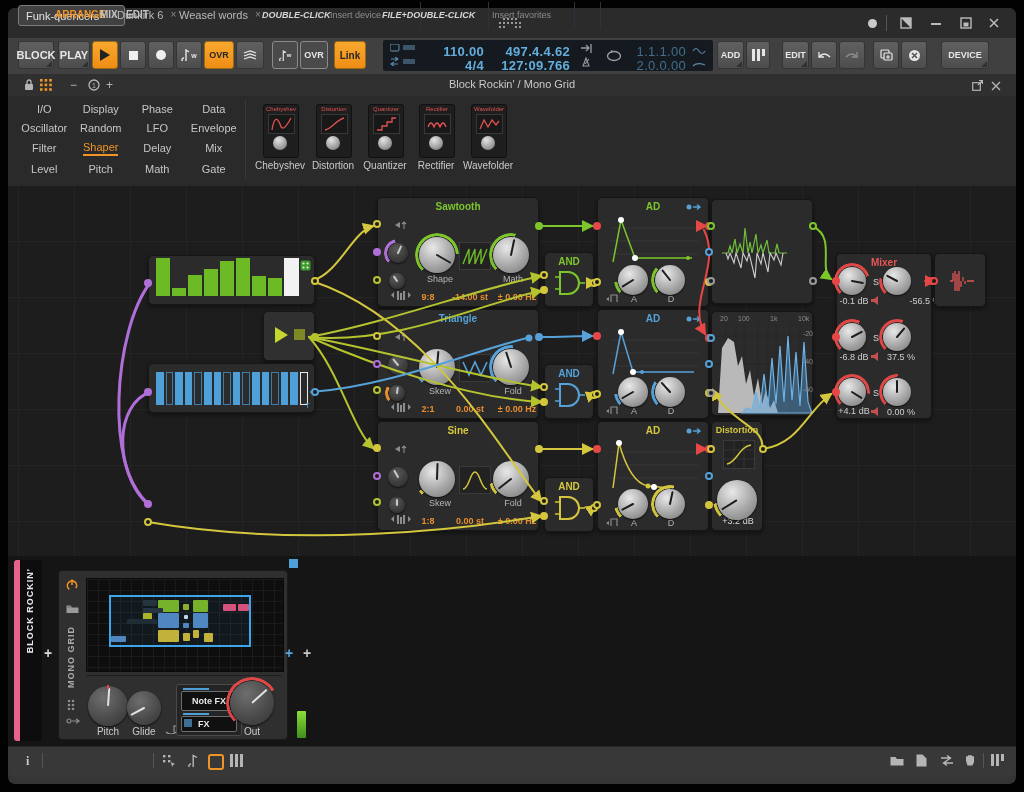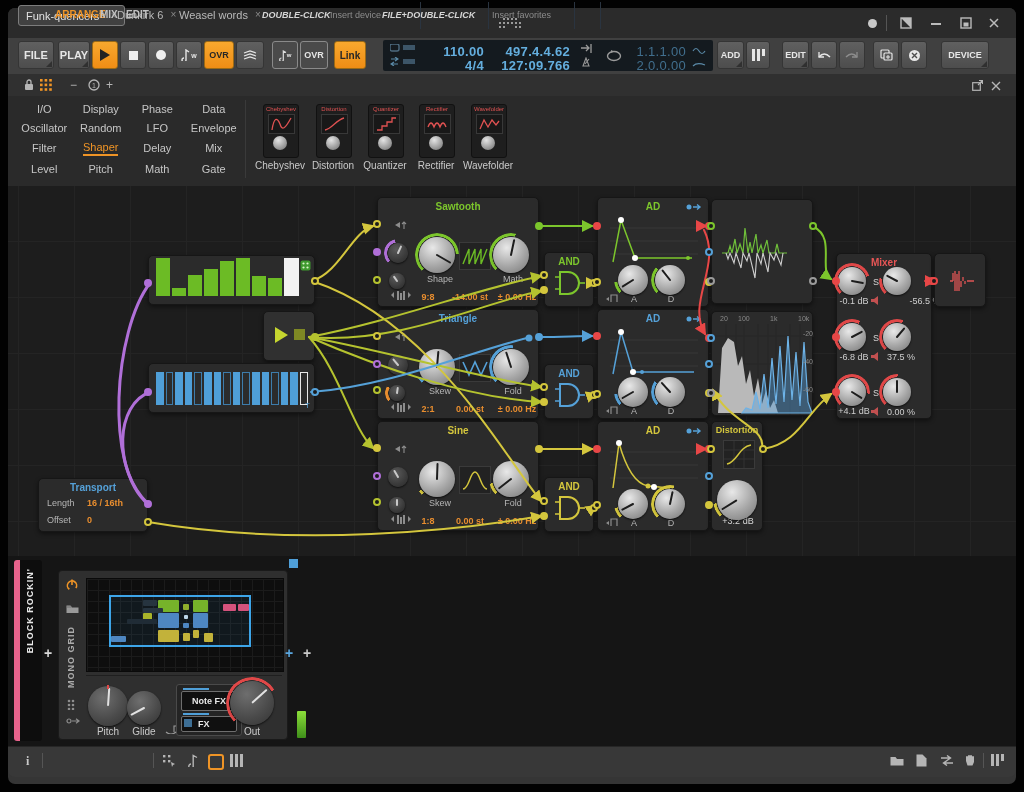--- a/index.html
+++ b/index.html
@@ -117,21 +117,21 @@
   <div class="icn" style="left:931px;top:23px;width:10px;height:2px;background:#bbb;"></div>
   <svg class="icn" style="left:960px;top:17px" width="12" height="12">
       <rect x="1" y="1" width="10" height="10" fill="none" stroke="#bbb" stroke-width="1.4"></rect>
       <rect x="3.5" y="5.5" width="5" height="4" fill="#bbb"></rect>
     </svg>
   <svg class="icn" style="left:988px;top:17px" width="12" height="12">
       <path d="M2,2 L10,10 M10,2 L2,10" stroke="#bbb" stroke-width="1.5"></path>
     </svg>
 
   <div class="toolbar"></div>
-  <div class="tbtn fold" style="left:18px;width:36px;">FILE</div>
+  <div class="tbtn fold" style="left:18px;width:36px;">BLOCK</div>
   <div class="tbtn fold" style="left:58px;width:32px;">PLAY</div>
   <div class="tbtn orange" style="left:92px;width:26px;">
       <span style="width:0;height:0;border-left:10px solid #222;border-top:6px solid transparent;border-bottom:6px solid transparent;"></span>
     </div>
   <div class="tbtn" style="left:120px;width:26px;">
       <span style="width:9px;height:9px;background:#efefef;display:block;"></span>
     </div>
   <div class="tbtn" style="left:148px;width:26px;">
       <span style="width:10px;height:10px;border-radius:50%;background:#efefef;display:block;"></span>
     </div>
@@ -247,20 +247,21 @@
         <rect x="4.6" y="9.2" width="2.6" height="2.6"></rect>
         <rect x="9.2" y="9.2" width="2.6" height="2.6"></rect>
       </g>
     </svg>
   <div class="hdr-ic" style="left:70px;top:78px;">−</div>
   <svg class="icn" style="left:88px;top:79px" width="12" height="12">
       <circle cx="6" cy="6" r="5" fill="none" stroke="#b5b5b5" stroke-width="1.3"></circle>
       <text x="6" y="8.6" font-size="7" fill="#b5b5b5" text-anchor="middle" font-family="Liberation Sans">1</text>
     </svg>
   <div class="hdr-ic" style="left:106px;top:78px;">+</div>
+  <div class="getitle">Block Rockin' / Mono Grid</div>
   <svg class="icn" style="left:972px;top:80px" width="11" height="11">
       <rect x="0.7" y="2.7" width="7.6" height="7.6" fill="none" stroke="#b5b5b5" stroke-width="1.2"></rect>
       <path d="M6,5 L10.5,0.5 M7,0.5 h3.5 v3.5" stroke="#b5b5b5" stroke-width="1.2" fill="none"></path>
     </svg>
   <svg class="icn" style="left:991px;top:81px" width="10" height="10">
       <path d="M1,1 L9,9 M9,1 L1,9" stroke="#b5b5b5" stroke-width="1.4"></path>
     </svg>
 
   <div class="browser"></div>
   <div class="catgrid" id="catgrid">
@@ -361,27 +362,20 @@
         <div class="gbar" style="left: 96px; width: 7.5px; background: rgb(79, 159, 216);"></div>
         <div class="gbar" style="left: 105.6px; width: 7.5px; background: rgb(79, 159, 216);"></div>
         <div class="gbar" style="left: 115.2px; width: 7.5px; border: 1.5px solid rgb(61, 124, 171);"></div>
         <div class="gbar" style="left: 124.8px; width: 7.5px; background: rgb(79, 159, 216);"></div>
         <div class="gbar" style="left: 134.4px; width: 7.5px; background: rgb(79, 159, 216);"></div>
         <div class="gbar" style="left: 144px; width: 7.5px; border: 1.5px solid rgb(232, 232, 232);"></div>
       </div>
     <div class="blue" style="position:absolute;right:4px;bottom:2px;font-size:8px;">T</div>
   </div>
 
-  <div class="mod" style="left:38px;top:478px;width:110px;height:54px;">
-    <div class="mtitle blue">Transport</div>
-    <div class="lbl" style="left:8px;top:19px;text-align:left;">Length</div>
-    <div class="val" style="left:48px;top:19px;">16 / 16th</div>
-    <div class="lbl" style="left:8px;top:36px;text-align:left;">Offset</div>
-    <div class="val" style="left:48px;top:36px;">0</div>
-  </div>
 
   <div class="mod" style="left:377px;top:197px;width:162px;height:110px;">
     <div class="mtitle green">Sawtooth</div>
     <svg style="position:absolute;left:16px;top:22px;" width="14" height="10">
         <path d="M1,5 l5,-3 v6 Z" fill="#8d8d8d"></path>
         <path d="M10,9 v-7 M8,4 l2,-2 2,2" stroke="#8d8d8d" stroke-width="1.1" fill="none"></path>
       </svg>
     <div class="lbl" style="left:40px;top:76px;width:44px;">Shape</div>
     <svg class="mini" style="left:81px;top:44px;" width="30" height="26">
         <path d="M3,21 L9,6 V21 L15,6 V21 L21,6 V21 L27,6" stroke="#6cbb25" stroke-width="1.4" fill="none"></path>

